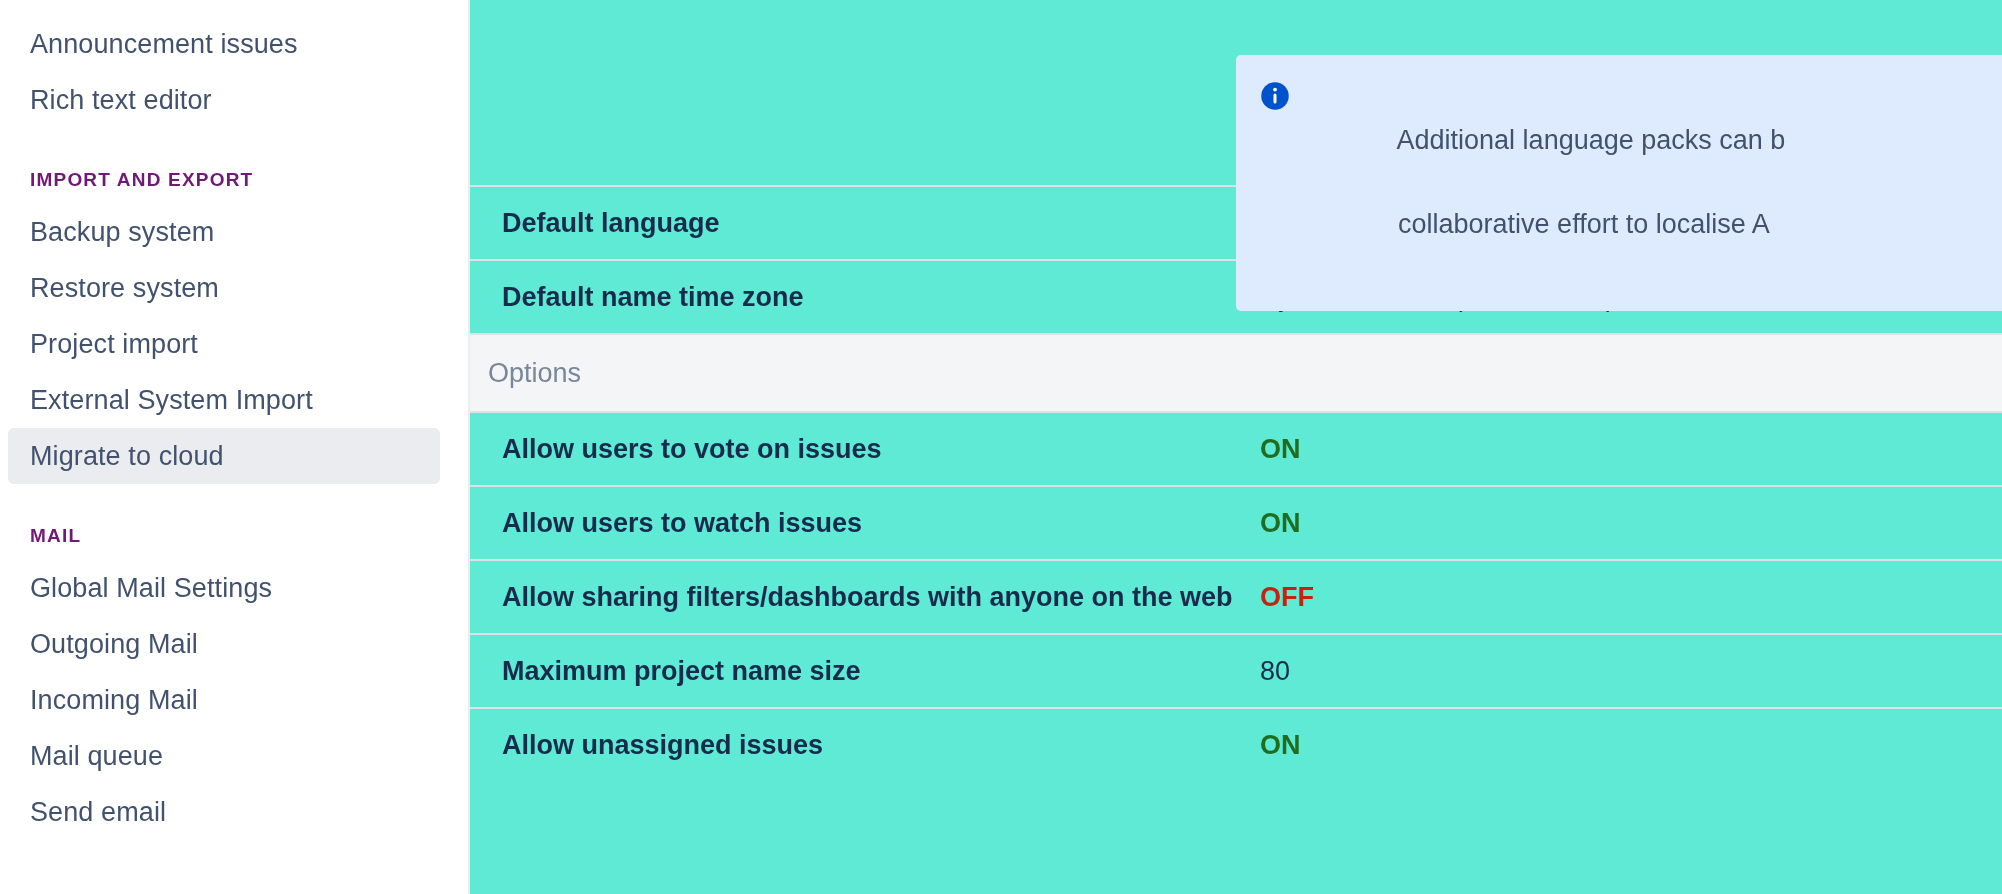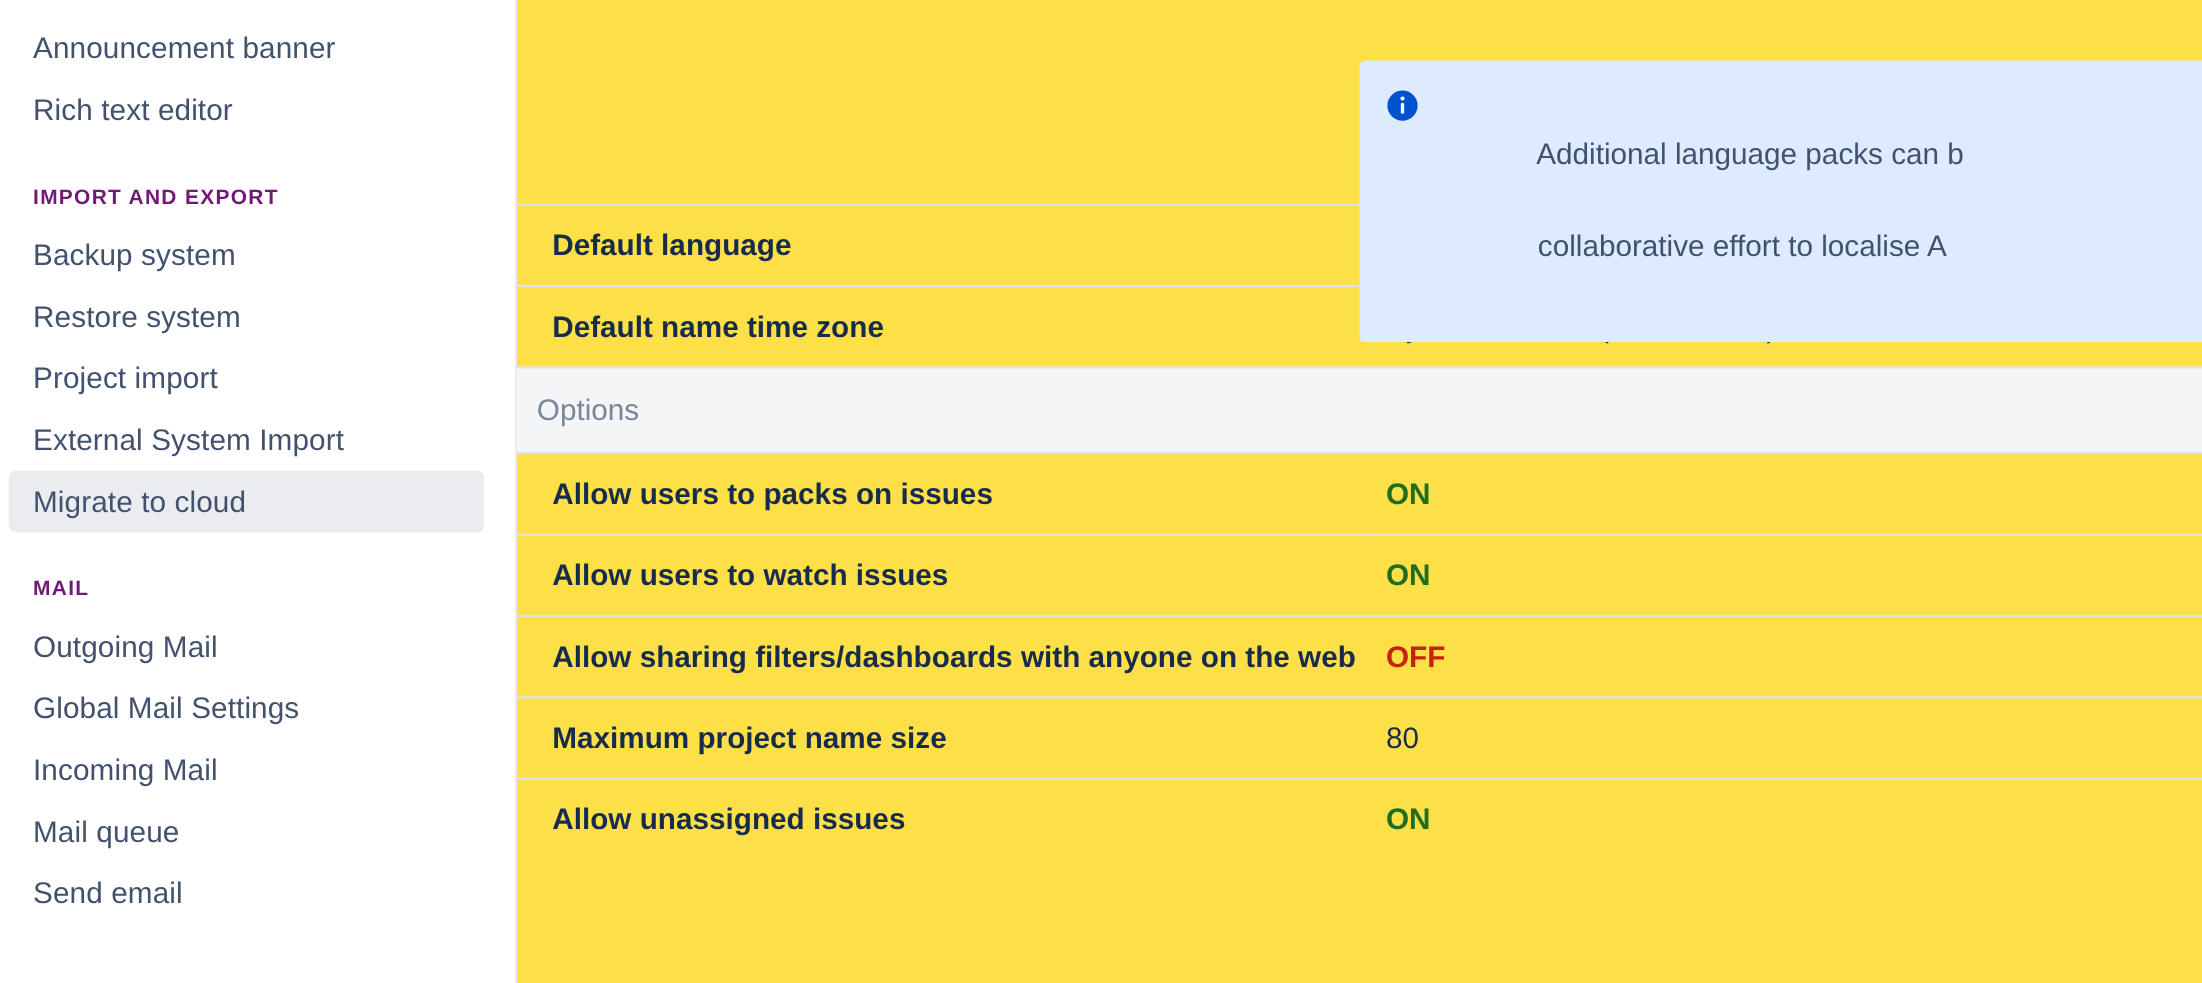--- a/index.html
+++ b/index.html
@@ -65,21 +65,21 @@
     text-transform: uppercase;
     white-space: nowrap;
   }
 
   
   .main {
     position: relative;
     flex: 1 1 auto;
     height: 894px;
     overflow: hidden;
-    background: #fde047;
+    background: #5eead4;
   }
 
   .content {
     position: absolute;
     top: -40px;
     left: 0;
     width: 1532px;
   }
 
   .top-block {
@@ -164,33 +164,33 @@
 </style>
 </head>
 <body>
 
 <div class="app">
 
   <nav class="sidebar">
     <div class="nav-scroll">
       <div id="nav-top">
           <div class="nav-item" style="margin-top: -6px;">Look and feel</div>
-          <div class="nav-item">Announcement banner</div>
+          <div class="nav-item">Announcement issues</div>
           <div class="nav-item">Rich text editor</div>
         </div>
       <div id="nav-sections">
           <div class="nav-section">IMPORT AND EXPORT</div>
           <div class="nav-item">Backup system</div>
           <div class="nav-item">Restore system</div>
           <div class="nav-item">Project import</div>
           <div class="nav-item">External System Import</div>
           <div class="nav-item selected">Migrate to cloud</div>
           <div class="nav-section">MAIL</div>
+          <div class="nav-item">Global Mail Settings</div>
           <div class="nav-item">Outgoing Mail</div>
-          <div class="nav-item">Global Mail Settings</div>
           <div class="nav-item">Incoming Mail</div>
           <div class="nav-item">Mail queue</div>
           <div class="nav-item">Send email</div>
         </div>
     </div>
   </nav>
 
   <section class="main">
     <div class="content">
 
@@ -218,21 +218,21 @@
               <td class="cell-value"><span>English (United Kingdom)</span></td>
             </tr>
             <tr>
               <td class="cell-label">Default name time zone</td>
               <td class="cell-value"><span>System default: (GMT+01:00) Warsaw</span></td>
             </tr>
             <tr class="section-row">
               <td colspan="2">Options</td>
             </tr>
             <tr>
-              <td class="cell-label">Allow users to packs on issues</td>
+              <td class="cell-label">Allow users to vote on issues</td>
               <td class="cell-value"><span class="val-on">ON</span></td>
             </tr>
             <tr>
               <td class="cell-label">Allow users to watch issues</td>
               <td class="cell-value"><span class="val-on">ON</span></td>
             </tr>
             <tr>
               <td class="cell-label">Allow sharing filters/dashboards with anyone on the web</td>
               <td class="cell-value"><span class="val-off">OFF</span></td>
             </tr>

